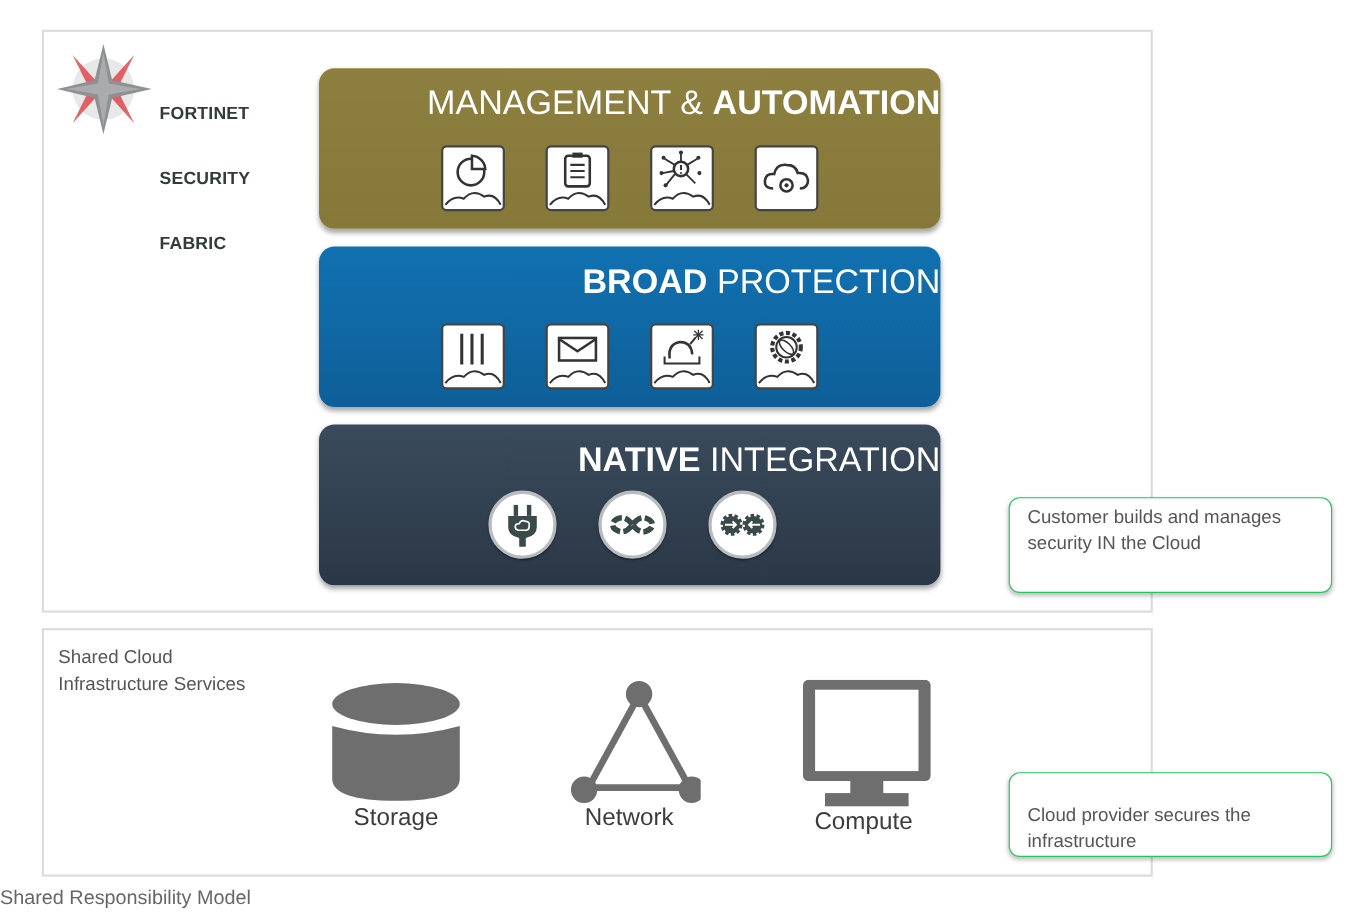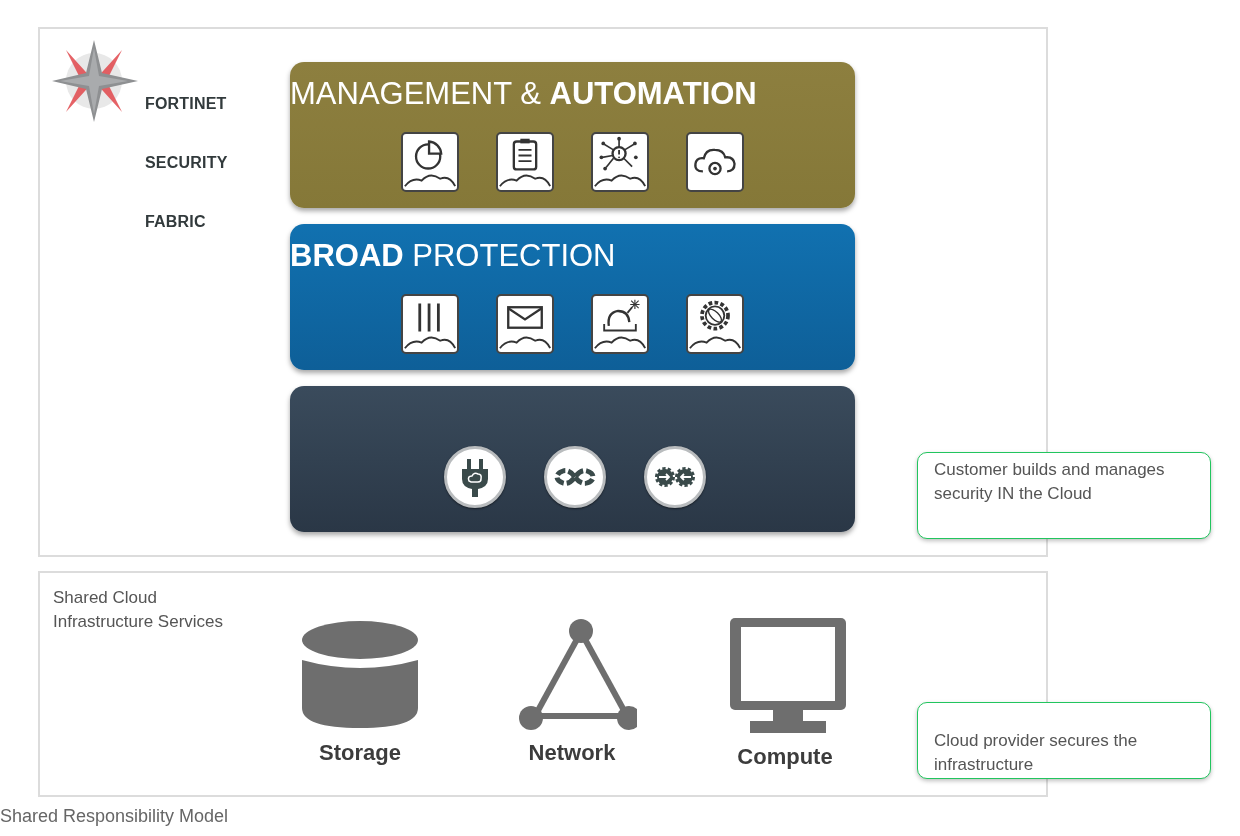--- a/index.html
+++ b/index.html
@@ -6,21 +6,21 @@
   body { width: 1240px; height: 836px; position: relative; overflow: hidden; font-family: "Liberation Sans", sans-serif; }
 
   .frame-top { position: absolute; left: 38px; top: 27px; width: 1010px; height: 530px; border: 2px solid #dcdcdc; box-sizing: border-box; }
   .frame-bottom { position: absolute; left: 38px; top: 571px; width: 1010px; height: 226px; border: 2px solid #dcdcdc; box-sizing: border-box; }
 
   .logo { position: absolute; left: 50px; top: 38px; width: 230px; height: 90px; }
   .logo-star { position: absolute; left: 0; top: 0; width: 90px; height: 86px; }
   .logo-text { position: absolute; left: 95px; top: 14px; font-weight: bold; color: #323a3c; font-size: 16px; line-height: 15px; letter-spacing: 0.2px; }
   .logo-text div { white-space: nowrap; margin-top: 44px; }
 
-  .layer { position: absolute; left: 290px; width: 565px; border-radius: 14px; box-shadow: 0 3px 5px rgba(0,0,0,0.35); text-align: left; color: #fff; }
+  .layer { position: absolute; left: 290px; width: 565px; border-radius: 14px; box-shadow: 0 3px 5px rgba(0,0,0,0.35); text-align: right; color: #fff; }
   .layer-mgmt { top: 62px; height: 146px; background: linear-gradient(#8d7f3f, #857838); }
   .layer-prot { top: 224px; height: 146px; background: linear-gradient(#1171b0, #0e5f98); }
   .layer-native { top: 386px; height: 146px; background: linear-gradient(#3a4b5c, #2a3746); }
 
   .layer-title { position: absolute; left: 0; right: 0; top: 14px; font-size: 31px; letter-spacing: 0px; white-space: nowrap; }
   .layer-title b { font-weight: bold; }
   .layer-title span.light { font-weight: normal; }
 
   .icon-row { position: absolute; left: 0; right: 0; top: 70px; display: flex; justify-content: center; gap: 37px; }
   .sq-icon { width: 58px; height: 60px; background: #fff; border: 2px solid #444; border-radius: 5px; box-sizing: border-box; position: relative; overflow: hidden; }
@@ -31,21 +31,21 @@
   .circ-icon svg { position: absolute; left: 0; top: 0; width: 100%; height: 100%; }
 
   .callout { position: absolute; left: 917px; width: 294px; background: #fff; border: 1px solid #22c55e; border-radius: 10px; box-shadow: 0 2px 4px rgba(0,0,0,0.25); color: #555; font-size: 17px; line-height: 24px; padding: 6px 16px; box-sizing: border-box; }
   .callout-top { top: 452px; height: 87px; padding-top: 5px; }
   .callout-bottom { top: 702px; height: 77px; padding-top: 26px; }
 
   .pc-label { position: absolute; left: 53px; top: 586px; color: #555; font-size: 17px; line-height: 24px; }
 
   .infra { position: absolute; text-align: center; }
   .infra svg { display: block; margin: 0 auto; }
-  .infra-label { font-weight: bold; color: #3c3c3c; font-size: 22px; margin-top: 10px; white-space: nowrap; }
+  .infra-label { font-weight: normal; color: #3c3c3c; font-size: 22px; white-space: nowrap; }
   .infra-storage { left: 285px; top: 618px; width: 150px; }
   .infra-network { left: 497px; top: 618px; width: 150px; }
   .infra-compute { left: 710px; top: 618px; width: 150px; }
 
   .caption { position: absolute; left: 0; width: 1090px; top: 806px; text-align: left; color: #666; font-size: 18px; }
 </style>
 </head>
 <body>
 
 <div class="frame-top"></div>
@@ -158,20 +158,21 @@
           <circle cx="29" cy="21" r="14" fill="none" stroke="#333" stroke-width="4" stroke-dasharray="4 2.5"></circle>
           <circle cx="29" cy="21" r="10" fill="none" stroke="#333" stroke-width="2"></circle>
           <ellipse cx="29" cy="21" rx="4" ry="9" fill="none" stroke="#333" stroke-width="1.5" transform="rotate(-45 29 21)"></ellipse>
           <path d="M2 56 Q10 46 20 50 Q29 40 40 48 Q50 44 56 56" fill="none" stroke="#333" stroke-width="2"></path>
         </svg>
     </div>
   </div>
 </div>
 
 <div class="layer layer-native">
+  <div class="layer-title"><b>NATIVE</b><span class="light"> INTEGRATION</span></div>
   <div class="native-row">
     <div class="circ-icon">
       <svg viewBox="0 0 56 56">
           <rect x="20" y="10" width="4" height="10" fill="#3a4a4a"></rect>
           <rect x="32" y="10" width="4" height="10" fill="#3a4a4a"></rect>
           <path d="M15 20 L41 20 L41 30 Q41 38 31 40 L31 48 L25 48 L25 40 Q15 38 15 30 Z" fill="#3a4a4a"></path>
           <path d="M22 32 Q20 27 25 27 Q27 23 31 25 Q35 25 34 30 Q34 33 31 33 L24 33 Z" fill="none" stroke="#fff" stroke-width="1.5"></path>
         </svg>
     </div>
     <div class="circ-icon">

